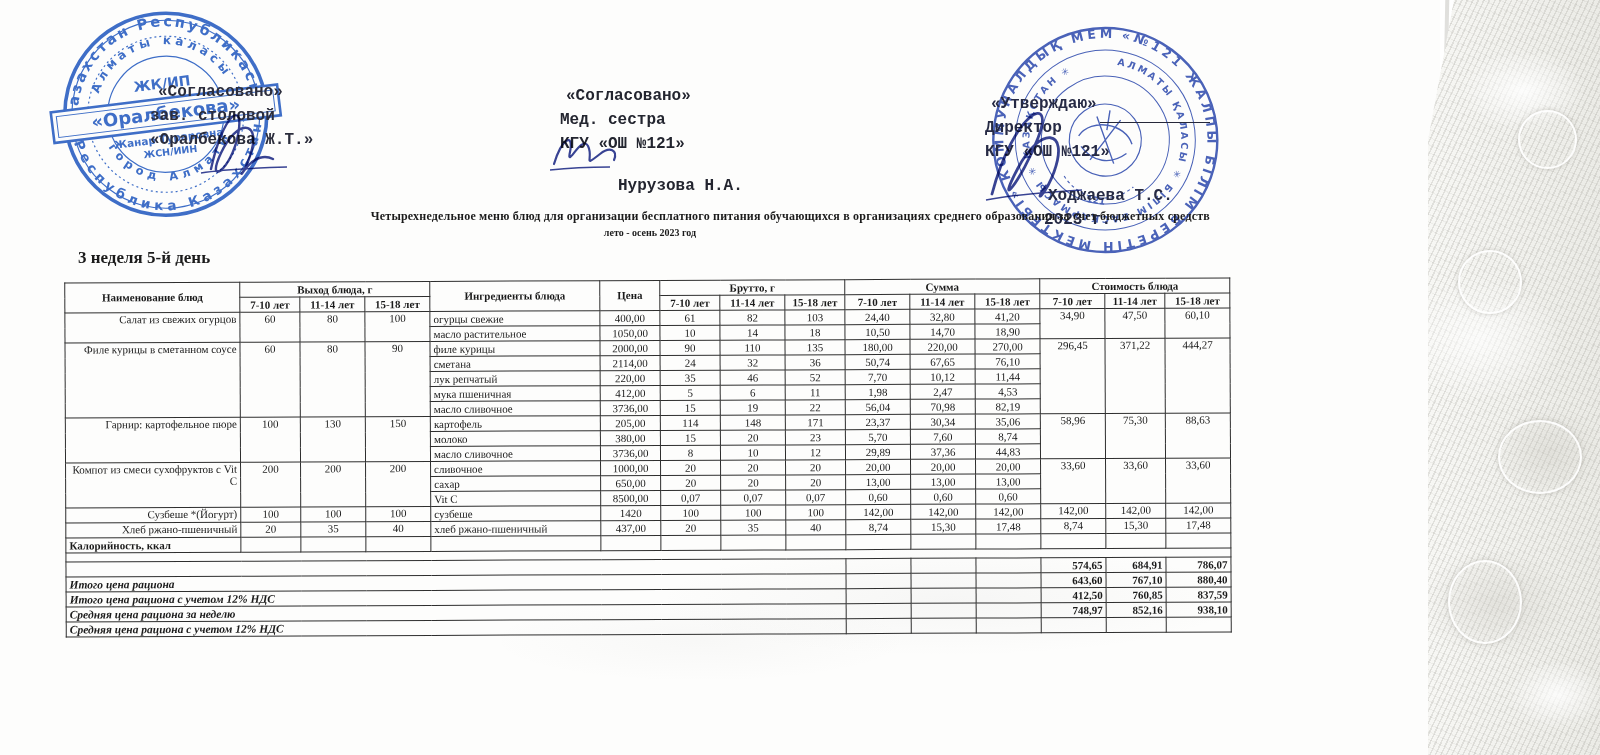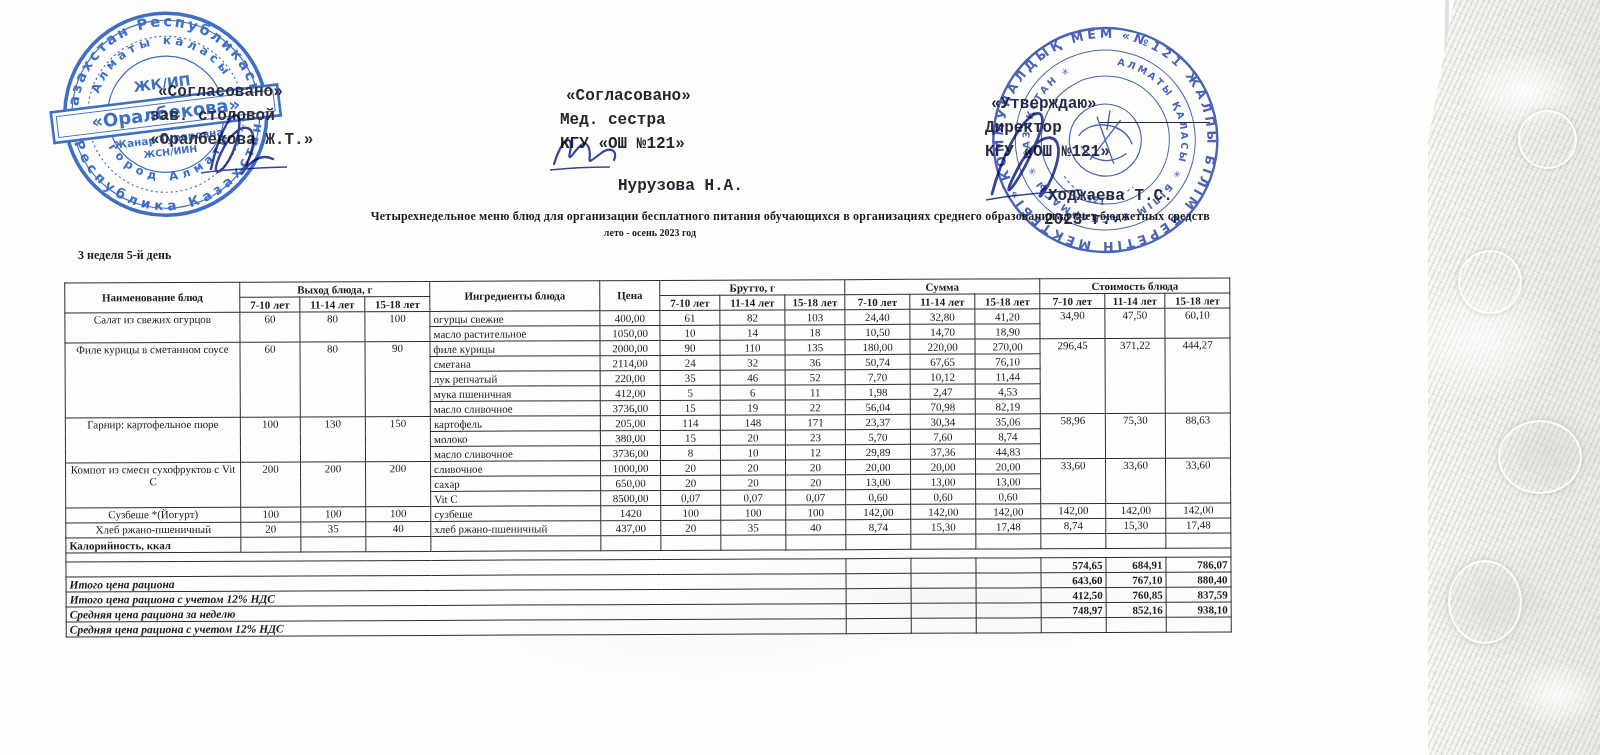--- a/index.html
+++ b/index.html
@@ -24,35 +24,35 @@
   .curtain-swirl{position:absolute;border:2px solid rgba(255,255,255,.9);border-radius:50%;
     box-shadow:0 0 4px rgba(160,158,150,.5);}
   .curtain-edge{position:absolute;left:1438px;top:0;width:4px;height:755px;
     transform:skewX(-1.1deg);opacity:.45;
     background:linear-gradient(to bottom, #b9b8b2, #cfcec8 40%, #c2c1ba);}
   
   .doc-title{position:absolute;left:90px;top:209px;width:1120px;text-align:right;
      font-weight:bold;font-size:12px;letter-spacing:.2px;}
   .doc-title2{position:absolute;left:90px;top:227px;width:1120px;text-align:center;
      font-weight:bold;font-size:10px;}
-  .week-day{position:absolute;left:78px;top:248px;font-weight:bold;font-size:12px;}
+  .week-day{position:absolute;left:78px;top:248px;font-weight:bold;font-size:17px;}
   .approve{position:absolute;font-weight:bold;font-size:16px;line-height:1.5;color:#26283a;font-family:Liberation Mono, monospace;}
   .approve .ln{display:block;}
   .hline{position:absolute;border-top:1.5px solid #26283a;}
   .sig-name{font-weight:bold;margin-top:34px;}
   
   .stamp{position:absolute;mix-blend-mode:multiply;opacity:.92;}
   .stamp text{font-family:"DejaVu Sans",sans-serif;}
   
   .tbl-wrap{position:absolute;left:65px;top:280px;transform:rotate(-0.25deg);}
   table.menu{border-collapse:collapse;table-layout:fixed;width:1165px;font-size:11px;}
   table.menu th, table.menu td{border:1px solid #2e2e2e;padding:0 3px;height:14px;
      line-height:1.12;overflow:hidden;}
   table.menu th{font-weight:bold;text-align:center;font-size:11px;}
-  td.c-name{text-align:center;vertical-align:top;}
+  td.c-name{text-align:right;vertical-align:top;}
   td.c-ing{text-align:left;}
   td.c-num{text-align:center;}
   td.c-top{vertical-align:top;}
   tr.spacer td{height:8px;}
   td.c-total-label{font-weight:bold;font-style:italic;font-size:11.5px;text-align:left;}
   td.c-total-val{text-align:right;font-weight:bold;padding-right:6px;}
   td.c-kcal{font-weight:bold;text-align:left;margin-left:12px;}
 </style>
 </head>
 <body>

